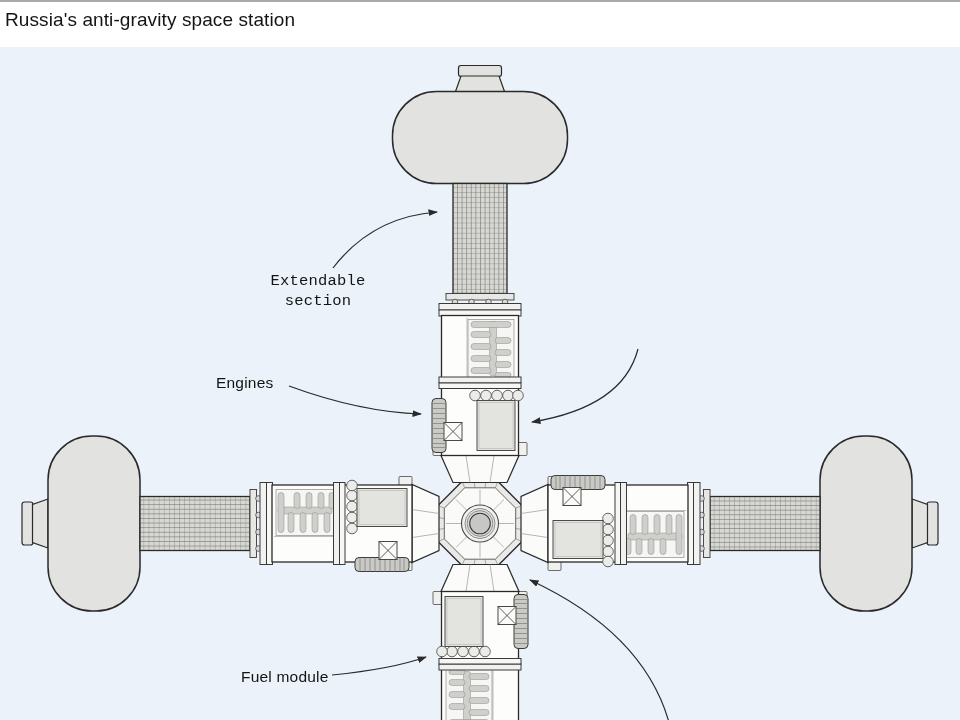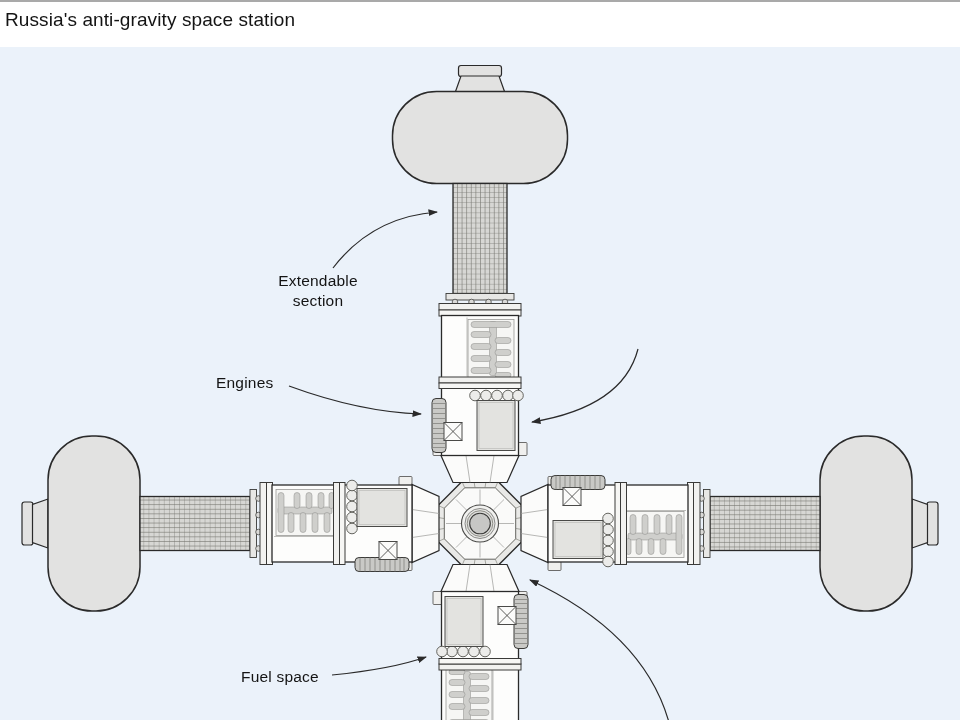--- a/index.html
+++ b/index.html
@@ -20,21 +20,21 @@
   .panel {
     position: relative; width: 960px; height: 673px;
     background: #ebf2fa; overflow: hidden;
   }
   .panel svg { position: absolute; left: 0; top: 0; }
 
   .diagram-label {
     position: absolute; color: #141414; font-size: 15.5px;
     line-height: 20px; white-space: pre-line; letter-spacing: 0.2px;
   }
-  .label-center { text-align: center; width: 160px; }
+  .label-center { text-align: center; width: 160px; font-family: Liberation Mono, monospace; }
 </style>
 </head>
 <body>
 
 <div class="header">
   <div class="page-title">Russia's anti-gravity space station</div>
 </div>
 
 <div class="panel">
 
@@ -131,15 +131,15 @@
       <path d="M 670 726 Q 646 634 530 580" marker-end="url(#ah)"></path>
     </g>
   </svg>
 
   <div class="diagram-label label-center" style="left:238px; top:224px;">Extendable
 section</div>
 
   <div class="diagram-label" style="left:216px; top:326px;text-align:center;">Engines</div>
 
 
-  <div class="diagram-label" style="left:241px; top:620px;">Fuel space</div>
+  <div class="diagram-label" style="left:241px; top:620px;">Fuel module</div>
 
 </div>
 
 </body></html>

